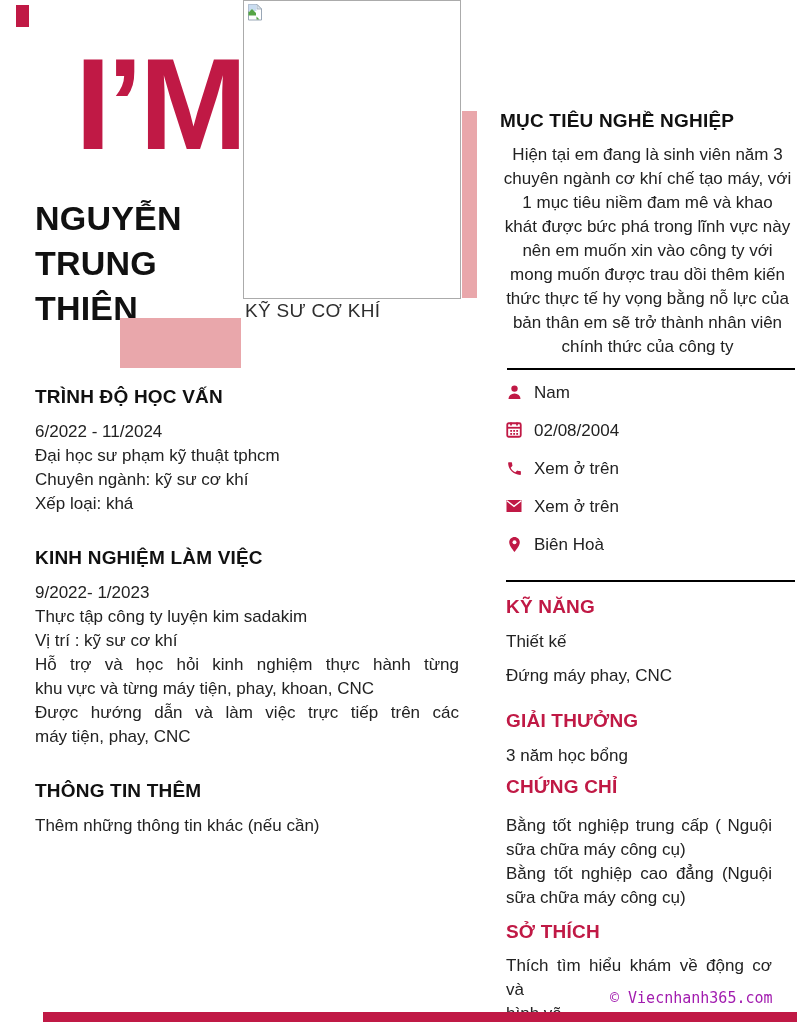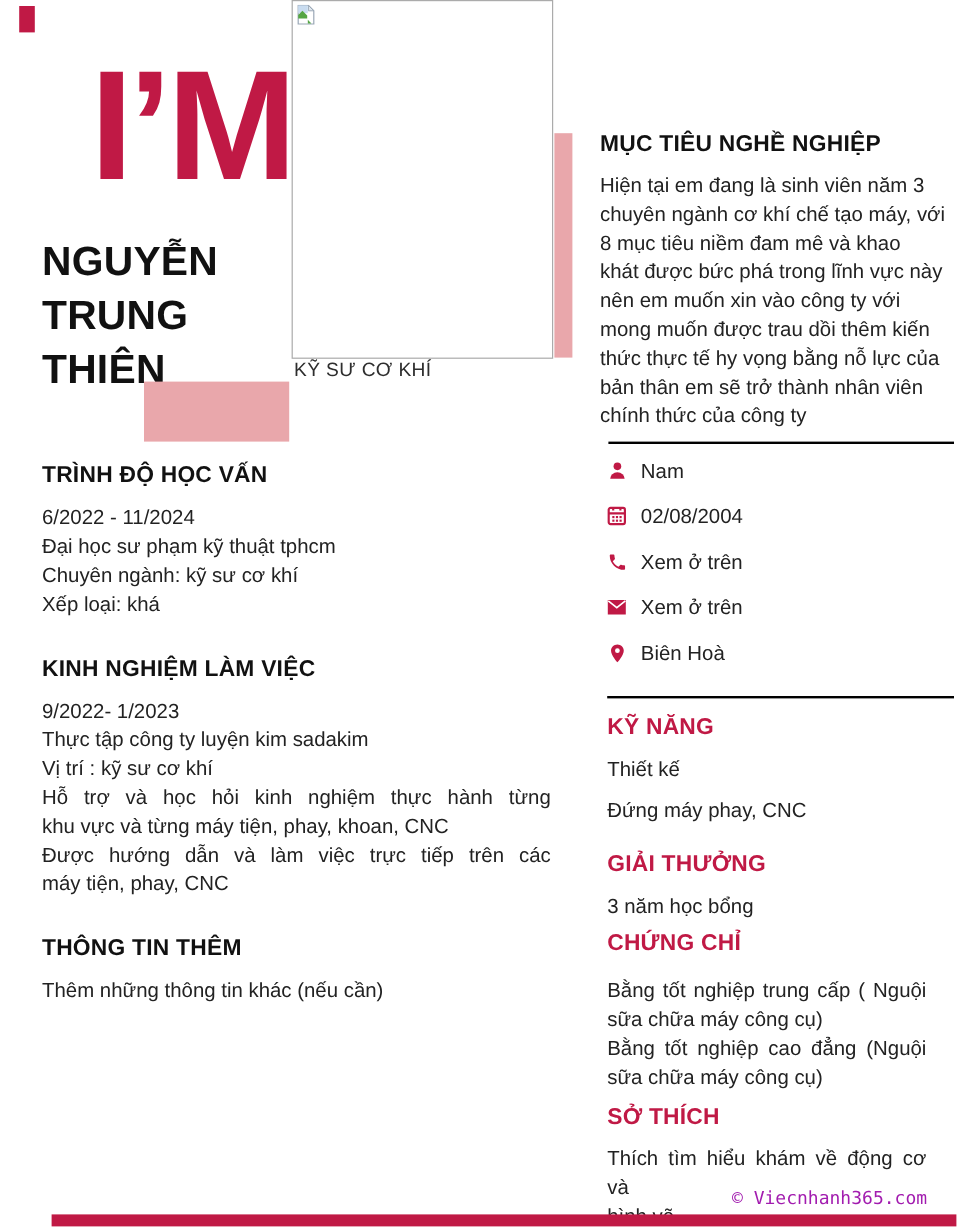--- a/index.html
+++ b/index.html
@@ -26,21 +26,21 @@
   }
   .pink-rect { left:120px; top:318px; width:121px; height:50px; background:var(--pink); }
   .pink-bar  { left:462px; top:111px; width:15px; height:187px; background:var(--pink); }
 
   .photo-box {
     left:243px; top:0px; width:218px; height:299px;
     background:#ffffff; border:1px solid #ababab;
   }
   .broken-img { position:absolute; left:3px; top:3px; }
 
-  .job-title { left:245px; top:300px; font-size:16px; color:#2e2e2e; letter-spacing:0.3px; }
+  .job-title { left:245px; top:300px; font-size:19px; color:#2e2e2e; letter-spacing:0.3px; }
 
   .h-black { font-size:19px; font-weight:bold; color:#111111; letter-spacing:0.2px; }
   .h-red   { font-size:19px; font-weight:bold; color:var(--accent); letter-spacing:0.2px; }
 
   .body-txt { font-size:17px; line-height:24px; color:#222222; }
   .lcol { left:35px; width:424px; }
   .rcol { left:500px; width:295px; }
   .rcol2 { left:506px; width:266px; }
 
   .line { white-space:nowrap; }
@@ -107,24 +107,24 @@
     <div class="line just">Được hướng dẫn và làm việc trực tiếp trên các</div>
     <div class="line">máy tiện, phay, CNC</div>
   </div>
 
   <div class="abs lcol h-black" style="top:780px;">THÔNG TIN THÊM</div>
   <div class="abs lcol body-txt" style="top:814px;">
     <div class="line">Thêm những thông tin khác (nếu cần)</div>
   </div>
 
   <div class="abs rcol h-black" style="top:110px;">MỤC TIÊU NGHỀ NGHIỆP</div>
-  <div class="abs rcol body-txt" style="top:143px;">
+  <div class="abs rcol body-txt" style="top:143px;text-align:center;">
     <div class="line">Hiện tại em đang là sinh viên năm 3</div>
     <div class="line">chuyên ngành cơ khí chế tạo máy, với</div>
-    <div class="line">8 mục tiêu niềm đam mê và khao</div>
+    <div class="line">1 mục tiêu niềm đam mê và khao</div>
     <div class="line">khát được bức phá trong lĩnh vực này</div>
     <div class="line">nên em muốn xin vào công ty với</div>
     <div class="line">mong muốn được trau dồi thêm kiến</div>
     <div class="line">thức thực tế hy vọng bằng nỗ lực của</div>
     <div class="line">bản thân em sẽ trở thành nhân viên</div>
     <div class="line">chính thức của công ty</div>
   </div>
 
   <div class="abs rule" style="left:507px; top:368px; width:288px;"></div>
 

